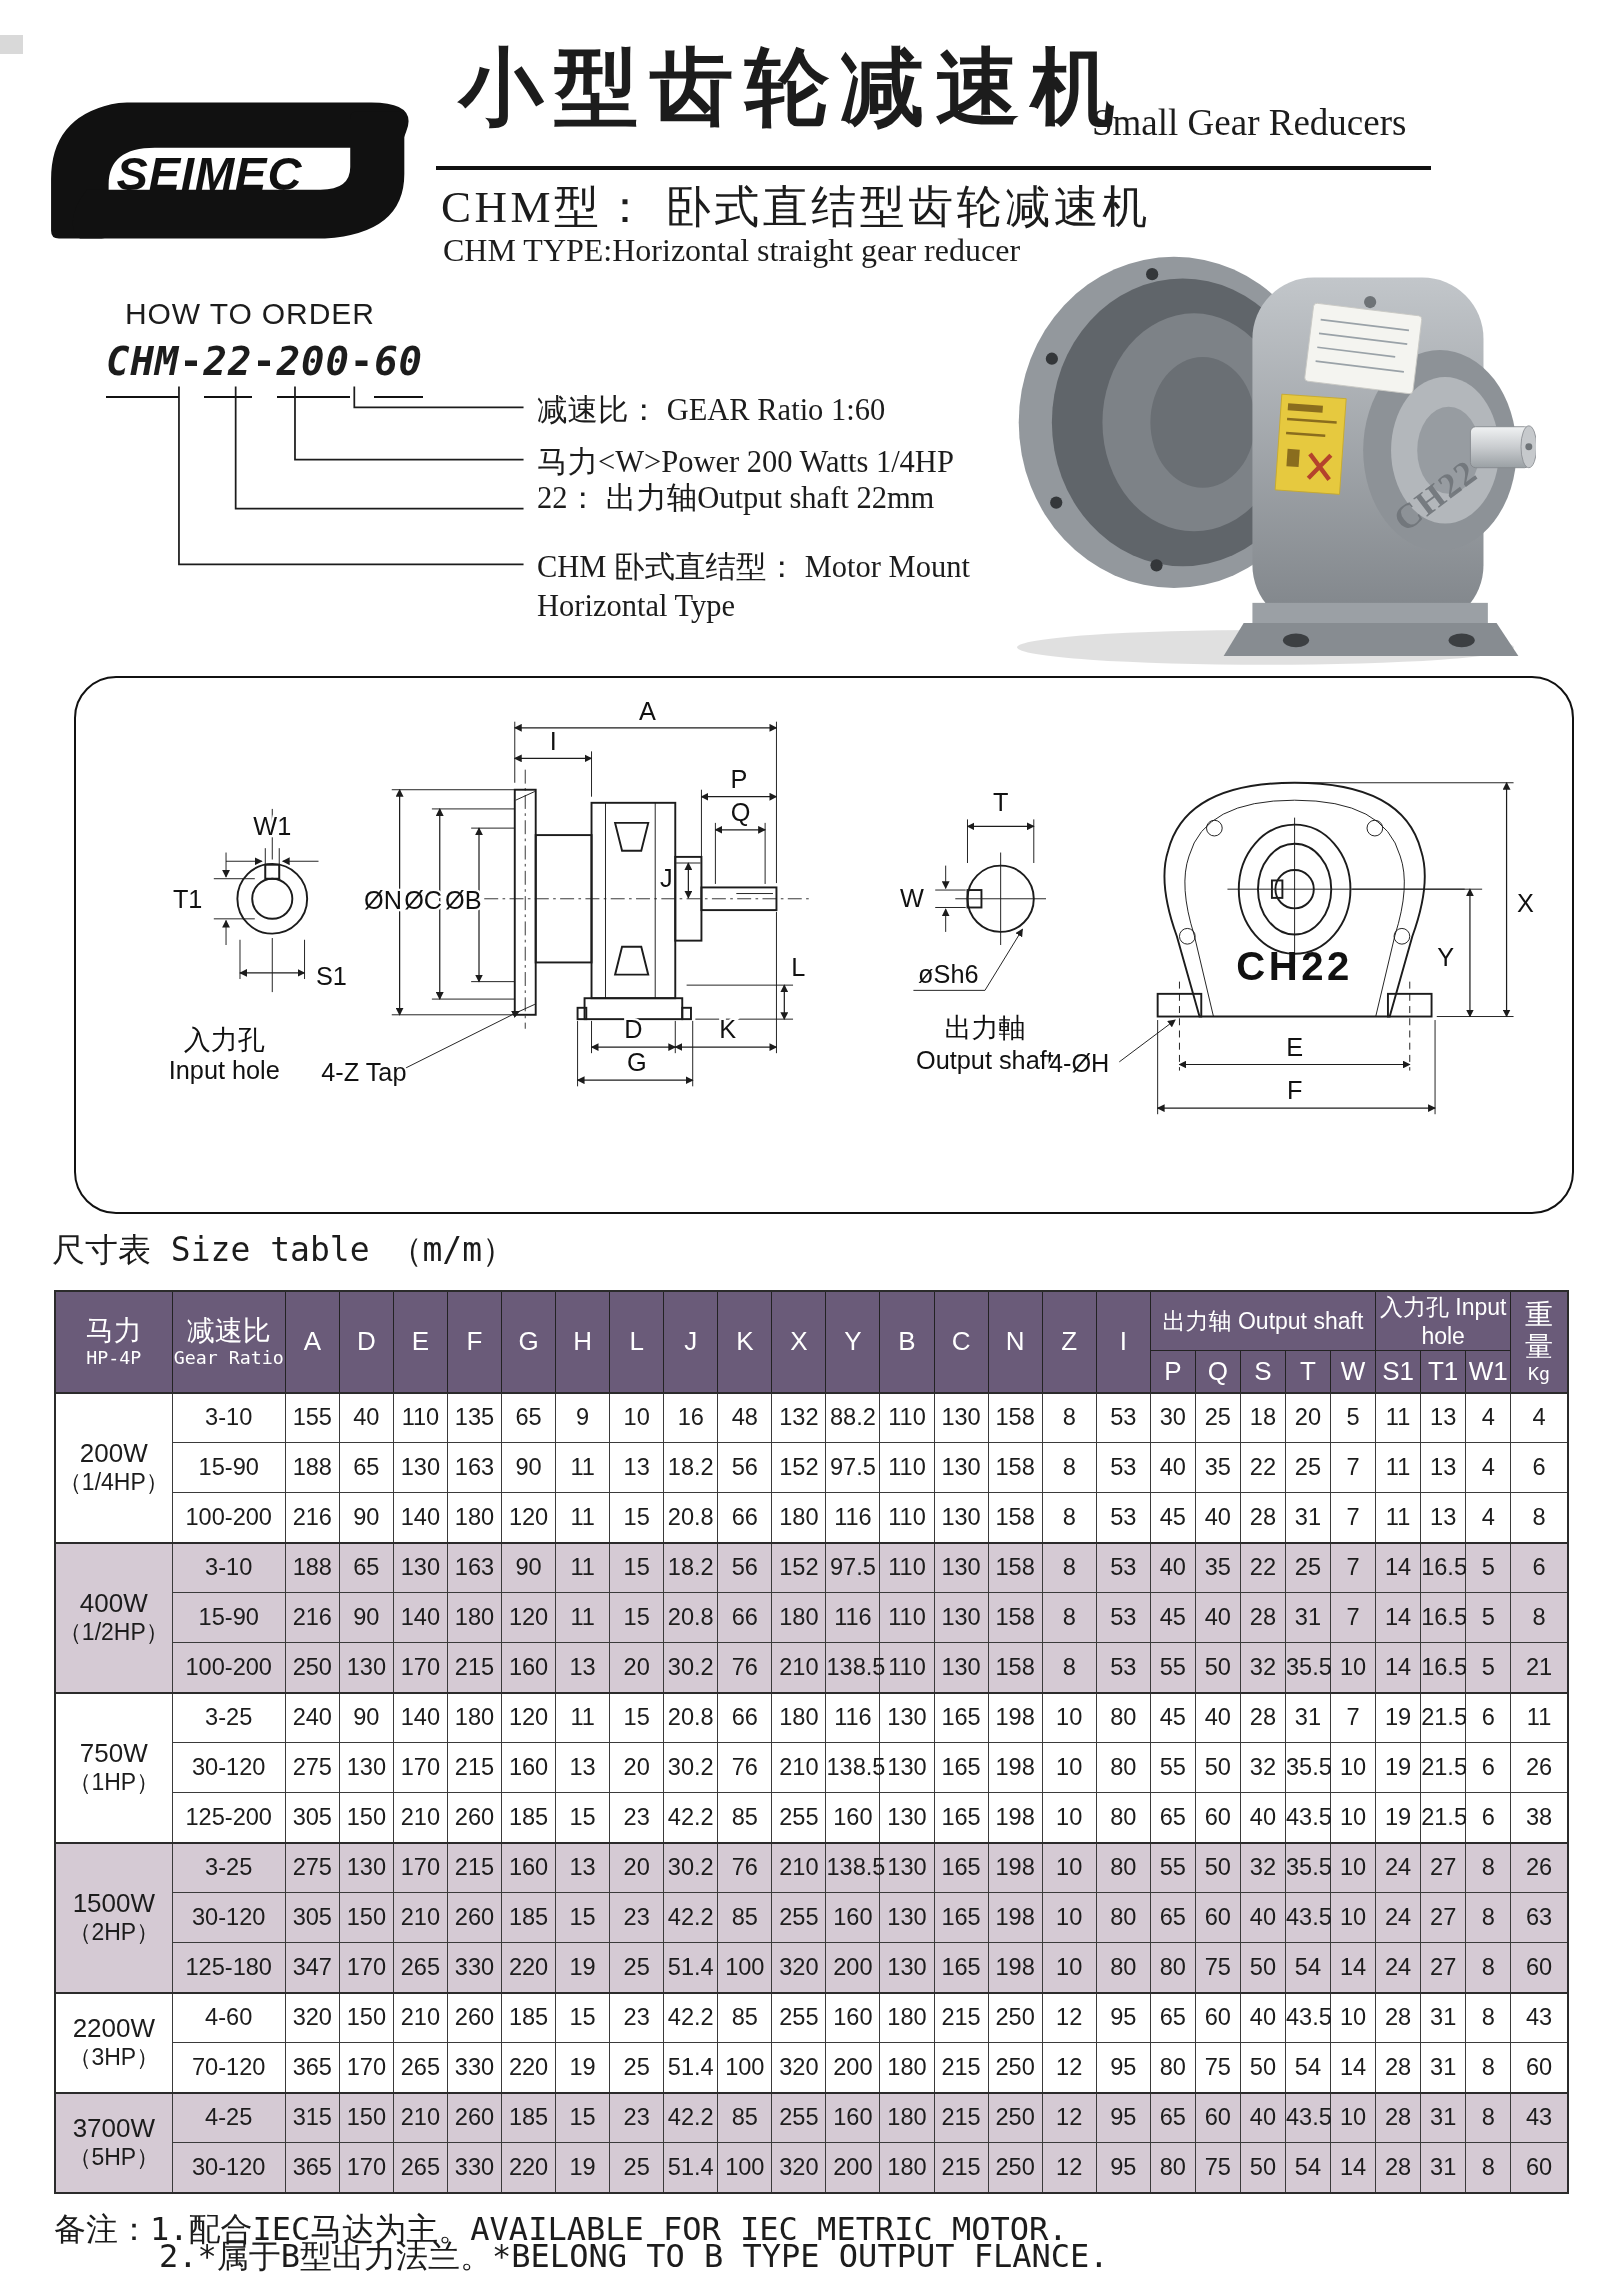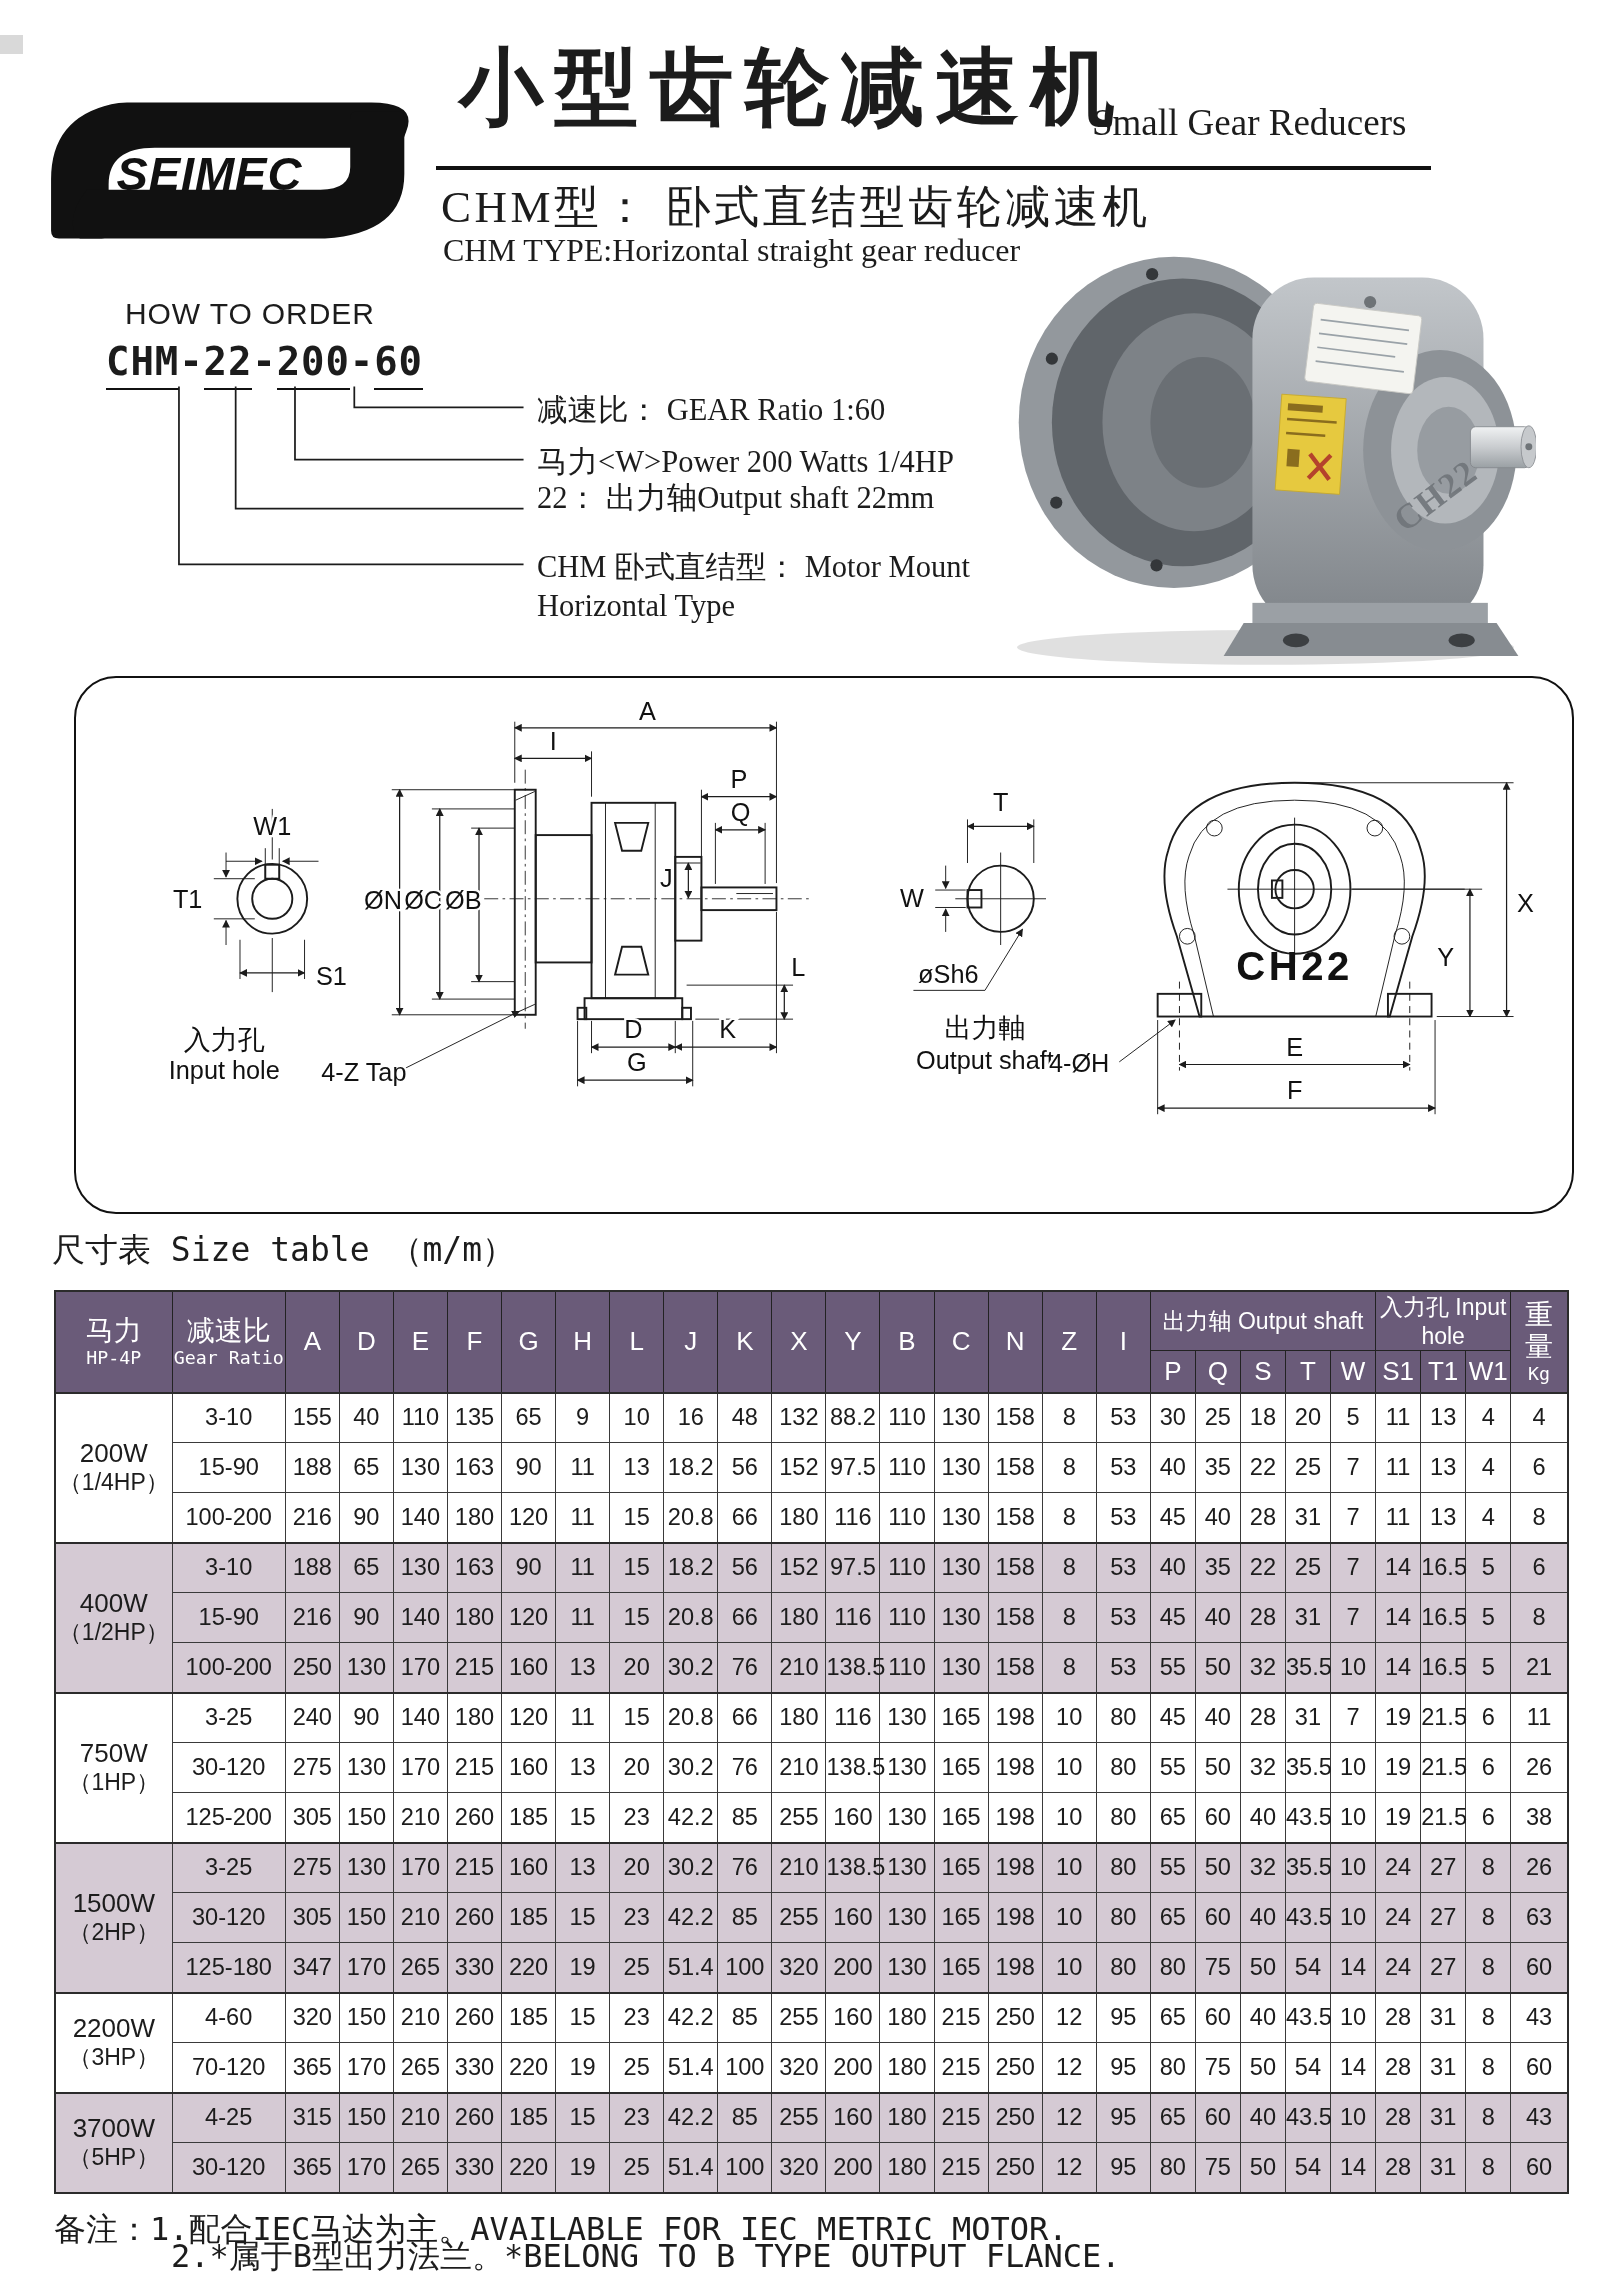--- a/index.html
+++ b/index.html
@@ -20,21 +20,21 @@
             font-family:"Liberation Sans",sans-serif;white-space:nowrap;}
   .title-en{left:1092px;top:101px;font-size:37px;font-family:"Liberation Serif",serif;white-space:nowrap;}
   .title-rule{left:436px;top:166px;width:995px;height:3.5px;background:#111;}
   .subtitle-cn{left:441px;top:177px;font-size:45px;font-family:"Liberation Serif",serif;white-space:nowrap;letter-spacing:3.5px;}
   .subtitle-en{left:443px;top:232px;font-size:32px;font-family:"Liberation Serif",serif;white-space:nowrap;}
 
   
   .order-heading{left:125px;top:297px;font-size:30px;letter-spacing:0.9px;}
   .order-code{left:106px;top:339px;font-size:39px;font-weight:bold;
               font-family:"DejaVu Sans Mono",monospace;letter-spacing:0.9px;white-space:nowrap;}
-  .order-code .seg{border-bottom:2.6px solid #111;padding-bottom:4px;}
+  .order-code .seg{border-bottom:2.6px solid #111;padding-bottom:12px;font-style:italic;}
   .order-lines{left:83px;top:292px;width:663px;height:332px;}
   .order-label{position:absolute;left:454px;font-size:30.5px;font-family:"Liberation Serif",serif;white-space:nowrap;}
 
   
   .photo{left:995px;top:241px;width:541px;height:429px;}
 
   
   .drawing-box{left:74px;top:676px;width:1496px;height:534px;border:2.6px solid #111;border-radius:42px;background:#fff;}
   .dwg{position:absolute;left:0;top:0;}
   .dwg .o{fill:none;stroke:#1c1c1c;stroke-width:2.2;}
@@ -65,21 +65,21 @@
   .h-sub{font-size:18.3px;font-family:"DejaVu Sans Mono",monospace;line-height:1.2;}
   .h-dim{font-size:26px;}
   .h-group{font-size:23px;}
   .power-cell{font-size:26px;line-height:1.2;}
   .power-cell .p2{font-size:23px;}
   .ratio-cell,.val-cell{font-size:23.6px;}
 
   
   .note-line{font-size:32px;font-family:"DejaVu Sans Mono",monospace;white-space:nowrap;letter-spacing:0px;}
   .note1{left:54px;top:2192px;margin-top:16px;}
-  .note2{left:171px;top:2235px;}
+  .note2{left:159px;top:2235px;}
 </style>
 </head>
 <body>
 
 <div class="page">
 
   <div class="abs artifact"></div>
 
   <svg class="abs logo" viewBox="0 0 470 180">
     <path fill="#111" d="M118,12 H398 Q452,12 438,46 L431,64 H150 Q97,64 97,106 L97,160 Q97,168 89,168 L40,168 Q31,168 31,159 L31,100 Q31,30 100,14 Q108,12 118,12 Z"></path>

